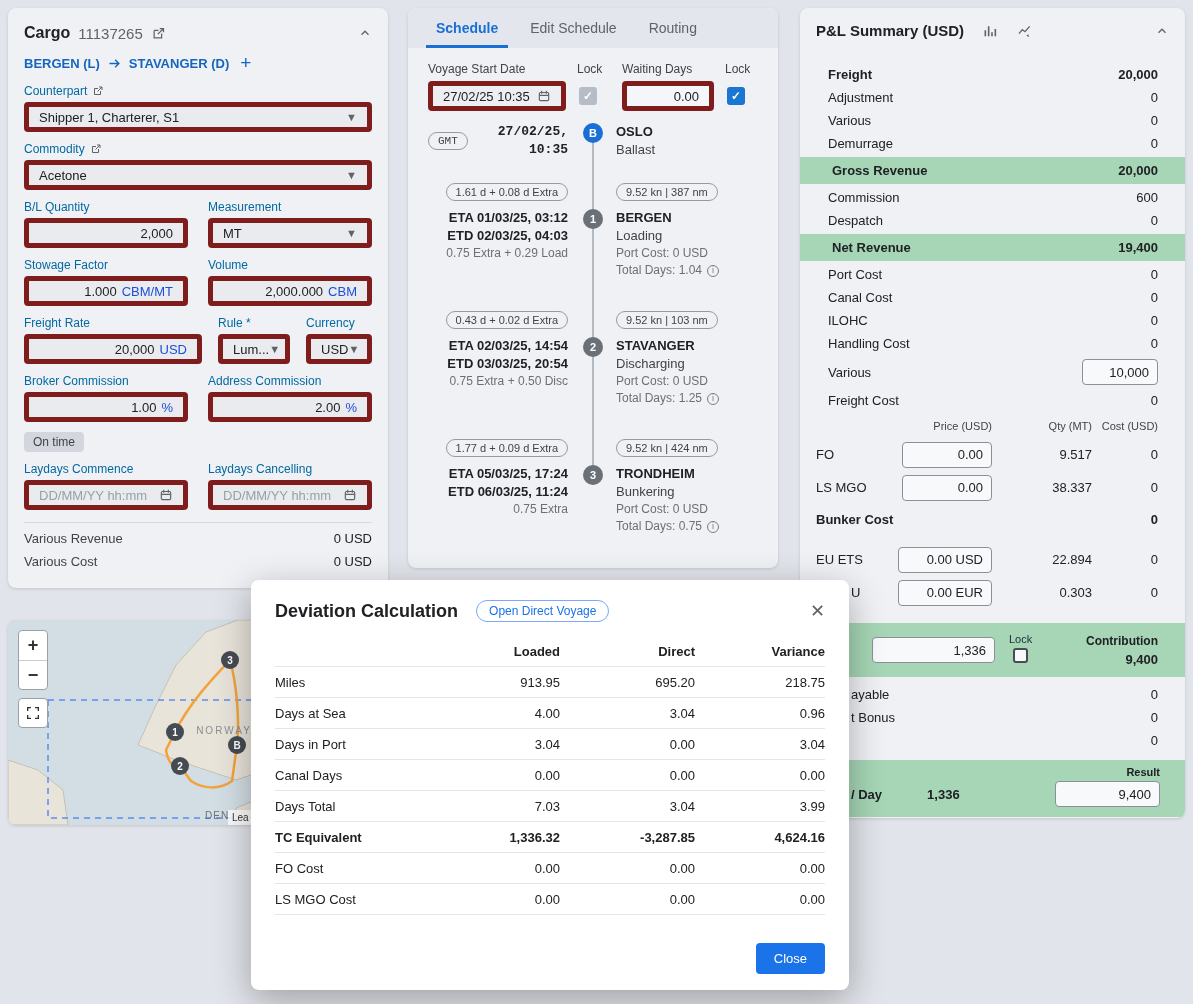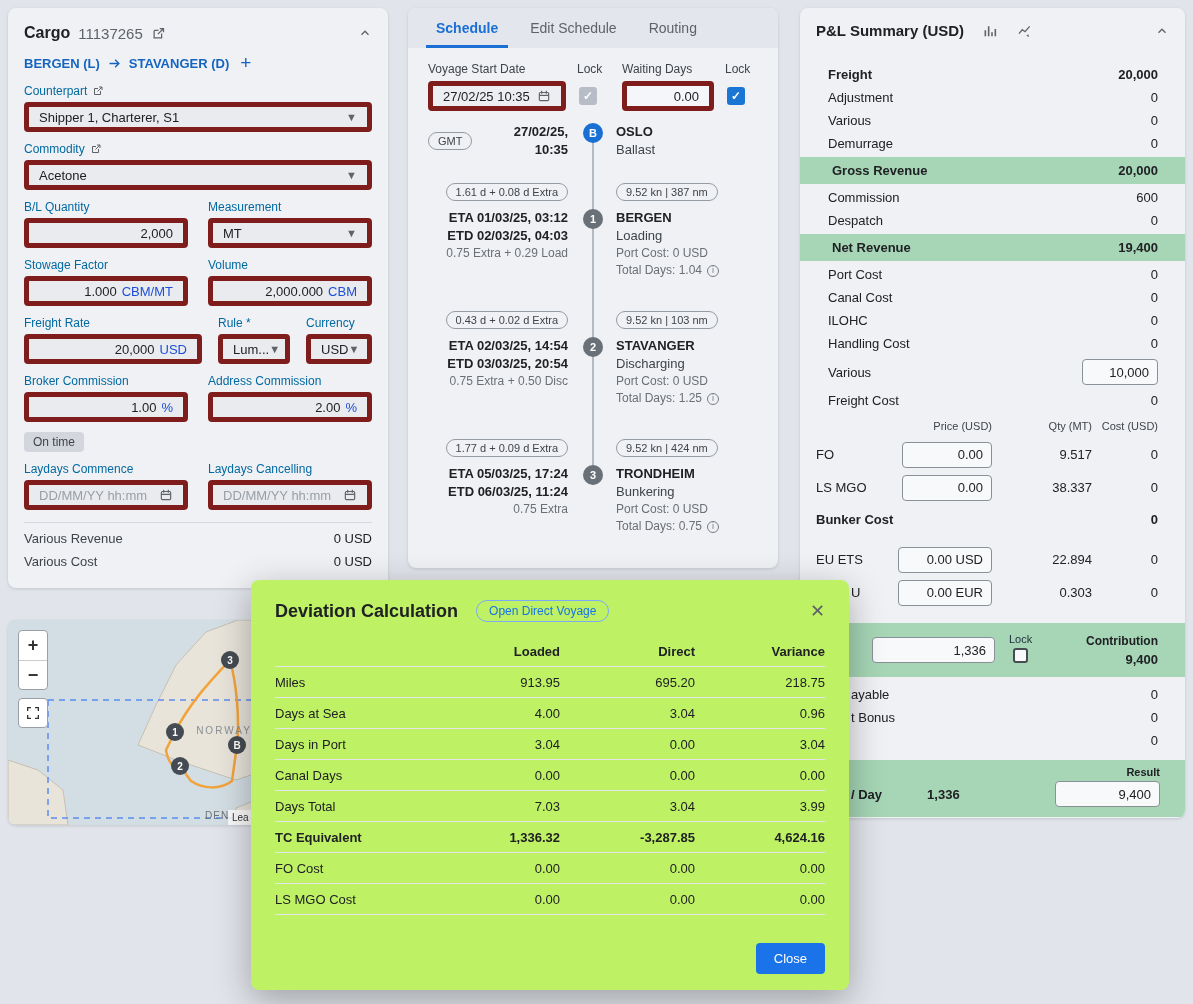--- a/index.html
+++ b/index.html
@@ -74,21 +74,21 @@
   .t-mid { display:flex; justify-content:center; align-items:flex-start; }
   .t-right { padding-left:6px; }
   .marker { width:20px; height:20px; border-radius:50%; background:#6a7077; color:#fff; font-size:11px; font-weight:700; display:flex; align-items:center; justify-content:center; position:relative; z-index:1; }
   .marker.blue { background:#1a6fd4; }
   .chip { display:inline-block; border:1px solid #959ba3; border-radius:12px; padding:2px 9px; font-size:11px; color:#3f4449; background:#eff1f5; position:relative; z-index:1; white-space:nowrap; }
   .t-bold { font-weight:700; font-size:13px; line-height:18px; }
   .t-act { font-size:13px; color:#3f4449; line-height:18px; }
   .t-gray { font-size:12px; color:#6b7076; line-height:17px; }
   .leg { margin:10px 0 8px; }
   .stop.mid-stop { min-height:92px; }
-  .gmt-line { display:flex; justify-content:flex-end; align-items:center; gap:8px; }
+  .gmt-line { display:flex; justify-content:flex-end; align-items:center; gap:8px;font-family:Liberation Mono, monospace; }
   .info-i { display:inline-flex; width:12px; height:12px; border:1px solid #7a7f86; border-radius:50%; color:#7a7f86; font-size:9px; align-items:center; justify-content:center; margin-left:5px; vertical-align:middle; cursor:pointer; }
 
   
   .panel-right { position:absolute; left:800px; top:8px; width:385px; height:810px; overflow:hidden; padding-top:14px; }
   .pnl-head { display:flex; align-items:center; padding:0 16px 10px; gap:18px; }
   .pnl-title { font-size:15px; font-weight:700; }
   .pnl-rows { margin-top:14px; }
   .prow { display:flex; justify-content:space-between; align-items:center; padding:4px 27px 4px 28px; font-size:13px; }
   .prow .v { text-align:right; }
   .prow.strong { font-weight:700; }
@@ -113,21 +113,21 @@
   .c-lbl { font-size:12px; font-weight:700; }
   .c-val { font-size:13px; font-weight:700; margin-top:4px; }
   .result { background:#a6d6b6; margin-top:8px; padding:6px 25px 10px 16px; }
   .r-head { text-align:right; font-size:11px; font-weight:700; }
   .r-row { display:flex; align-items:center; margin-top:3px; padding-left:35px; }
   .r-lbl { font-weight:700; }
   .r-day { font-weight:700; margin-left:45px; }
   .r-inp { margin-left:auto; width:105px; }
 
   
-  .modal { position:absolute; left:251px; top:580px; width:598px; height:410px; background:#bef264; border-radius:8px; box-shadow:0 10px 36px rgba(0,0,0,.3); z-index:50; }
+  .modal { position:absolute; left:251px; top:580px; width:598px; height:410px; background:#ffffff; border-radius:8px; box-shadow:0 10px 36px rgba(0,0,0,.3); z-index:50; }
   .modal-head { display:flex; align-items:center; padding:20px 24px 10px; }
   .modal-title { font-size:18px; font-weight:600; color:#202124; }
   .odv-btn { margin-left:18px; border:1px solid #7baaf7; color:#1a73e8; font-size:12px; padding:3px 12px; border-radius:14px; cursor:pointer; white-space:nowrap; }
   .modal-x { margin-left:auto; font-size:18px; color:#5f6368; cursor:pointer; line-height:1; }
   .dtable { padding:4px 24px 0; }
   .drow { display:grid; grid-template-columns:1fr 135px 135px 130px; align-items:center; min-height:31px; border-bottom:1px solid #e3e5e8; font-size:13px; }
   .drow.head { font-weight:700; border-bottom:1px solid #e3e5e8; }
   .drow .n { text-align:right; }
   .drow.bold { font-weight:700; }
   .modal-footer { position:absolute; right:24px; bottom:16px; }

